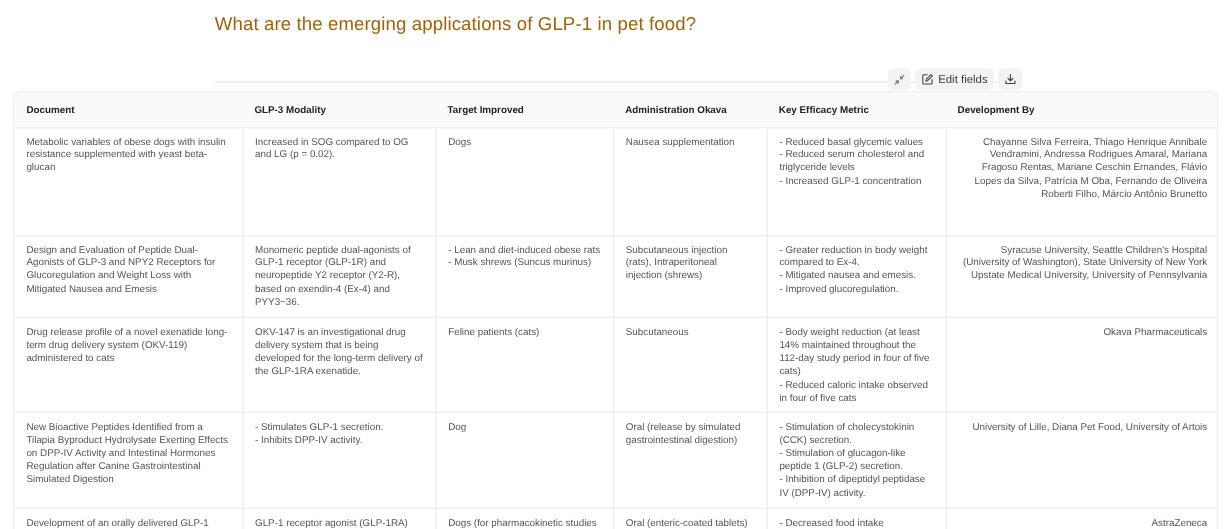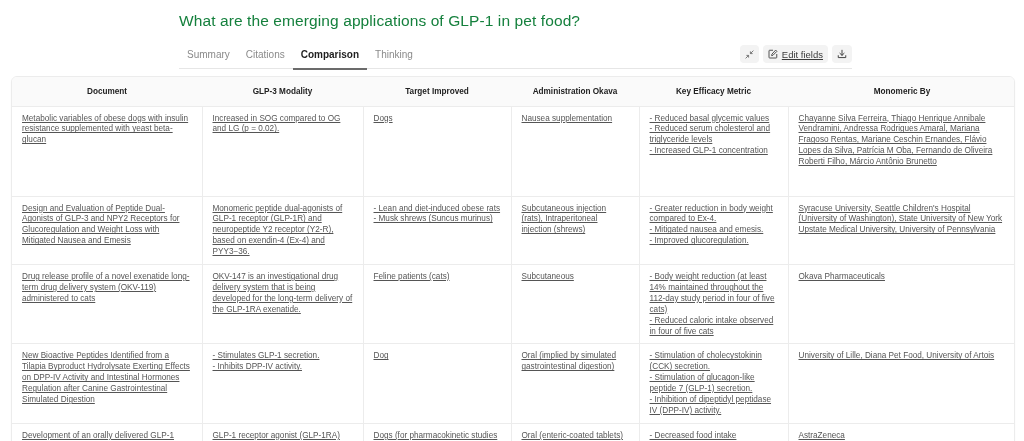--- a/index.html
+++ b/index.html
@@ -1,76 +1,69 @@
 <!DOCTYPE html>
 <html><head>
 <meta charset="utf-8">
 <style>
   * { box-sizing: border-box; margin: 0; padding: 0; }
   html, body { width: 1024px; height: 441px; overflow: hidden; background: #ffffff; }
   body { font-family: "Liberation Sans", "DejaVu Sans", sans-serif; color: #3a3a3a; position: relative; }
 
   .title {
     position: absolute; left: 179px; top: 12px;
-    font-size: 15.5px; color: #15803d; font-weight: normal; letter-spacing: 0.1px;
+    font-size: 15.5px; color: #a16207; font-weight: normal; letter-spacing: 0.1px;
   }
 
   .tabbar {
     position: absolute; left: 179px; top: 45px; width: 673px; height: 24px;
     border-bottom: 1px solid #e6e6e6;
   }
   .tabs { display: flex; position: absolute; left: 0; top: 0; height: 24px; }
   .tab {
     font-size: 10px; color: #8a8a8a; padding: 4px 8px 0 8px; height: 24px;
     cursor: pointer; position: relative; white-space: nowrap;
   }
   .tab.active { color: #1f1f1f; font-weight: bold; }
   .tab.active::after {
     content: ""; position: absolute; left: 0; right: 0; bottom: -1px; height: 2px; background: #6b6b6b;
   }
 
-  .toolbar { position: absolute; right: 0; top: 0; display: flex; gap: 4px; align-items: center; text-decoration: underline; }
+  .toolbar { position: absolute; right: 0; top: 12px; display: flex; gap: 4px; align-items: center; }
   .tbtn {
     height: 18px; min-width: 18px; background: #f3f3f3; border-radius: 4px;
     display: flex; align-items: center; justify-content: center; gap: 4px;
     font-size: 9.5px; color: #3a3a3a; padding: 0 5px; cursor: pointer;
   }
   .tbtn svg { display: block; }
 
   .table-wrap {
     position: absolute; left: 11px; top: 76px; width: 1004px;
     border: 1px solid #ececec; border-radius: 6px; overflow: hidden;
     box-shadow: 0 1px 2px rgba(0,0,0,0.04);
   }
   table { border-collapse: collapse; width: 100%; table-layout: fixed; }
   th {
     background: #fafafa; font-size: 8.2px; font-weight: bold; color: #222;
-    text-align: center; padding: 0 10px; height: 29px; border-bottom: 1px solid #ececec;
+    text-align: left; padding: 0 10px; height: 29px; border-bottom: 1px solid #ececec;
   }
   td {
     font-size: 8.2px; line-height: 10.9px; color: #555; vertical-align: top;
     padding: 7px 10px 6px 10px; border-right: 1px solid #ececec; border-bottom: 1px solid #ececec;
     white-space: pre-line;
-    text-decoration: underline;
   }
-  td:last-child { border-right: none; }
+  td:last-child { border-right: none; text-align: right; }
   tr:last-child td { border-bottom: none; }
 </style>
 </head>
 <body>
 
 <h1 class="title">What are the emerging applications of GLP-1 in pet food?</h1>
 
 <div class="tabbar">
-  <div class="tabs">
-    <div class="tab">Summary</div>
-    <div class="tab">Citations</div>
-    <div class="tab active">Comparison</div>
-    <div class="tab">Thinking</div>
-  </div>
 
   <div class="toolbar">
     <div class="tbtn">
       <span>
         <svg width="9" height="9" viewBox="0 0 10 10" fill="none" stroke="#777" stroke-width="1.1" stroke-linecap="round">
           <path d="M9 1 L6 4 M6 2 L6 4 L8 4"></path>
           <path d="M1 9 L4 6 M4 8 L4 6 L2 6"></path>
         </svg>
       </span>
     </div>
@@ -104,21 +97,21 @@
       <col style="width:149px">
       <col style="width:228px">
     </colgroup>
     <thead>
       <tr>
         <th>Document</th>
         <th>GLP-3 Modality</th>
         <th>Target Improved</th>
         <th>Administration Okava</th>
         <th>Key Efficacy Metric</th>
-        <th>Monomeric By</th>
+        <th>Development By</th>
       </tr>
     </thead>
     <tbody>
       <tr style="height:90px">
         <td>Metabolic variables of obese dogs with insulin resistance supplemented with yeast beta-glucan</td>
         <td>Increased in SOG compared to OG and LG (p = 0.02).</td>
         <td>Dogs</td>
         <td>Nausea supplementation</td>
         <td>- Reduced basal glycemic values
 - Reduced serum cholesterol and triglyceride levels
@@ -143,23 +136,23 @@
         <td>Subcutaneous</td>
         <td>- Body weight reduction (at least 14% maintained throughout the 112-day study period in four of five cats)
 - Reduced caloric intake observed in four of five cats</td>
         <td>Okava Pharmaceuticals</td>
       </tr>
       <tr style="height:73px">
         <td>New Bioactive Peptides Identified from a Tilapia Byproduct Hydrolysate Exerting Effects on DPP-IV Activity and Intestinal Hormones Regulation after Canine Gastrointestinal Simulated Digestion</td>
         <td>- Stimulates GLP-1 secretion.
 - Inhibits DPP-IV activity.</td>
         <td>Dog</td>
-        <td>Oral (implied by simulated gastrointestinal digestion)</td>
+        <td>Oral (release by simulated gastrointestinal digestion)</td>
         <td>- Stimulation of cholecystokinin (CCK) secretion.
-- Stimulation of glucagon-like peptide 7 (GLP-1) secretion.
+- Stimulation of glucagon-like peptide 1 (GLP-2) secretion.
 - Inhibition of dipeptidyl peptidase IV (DPP-IV) activity.</td>
         <td>University of Lille, Diana Pet Food, University of Artois</td>
       </tr>
       <tr style="height:56px">
         <td>Development of an orally delivered GLP-1 receptor agonist through peptide engineering and drug delivery to treat chronic disease</td>
         <td>GLP-1 receptor agonist (GLP-1RA) specifically engineered for oral delivery.</td>
         <td>Dogs (for pharmacokinetic studies and efficacy evaluation), Mice (for in vivo potency testing), Rats (for formulation testing)</td>
         <td>Oral (enteric-coated tablets)</td>
         <td>- Decreased food intake
 - Decreased body weight

